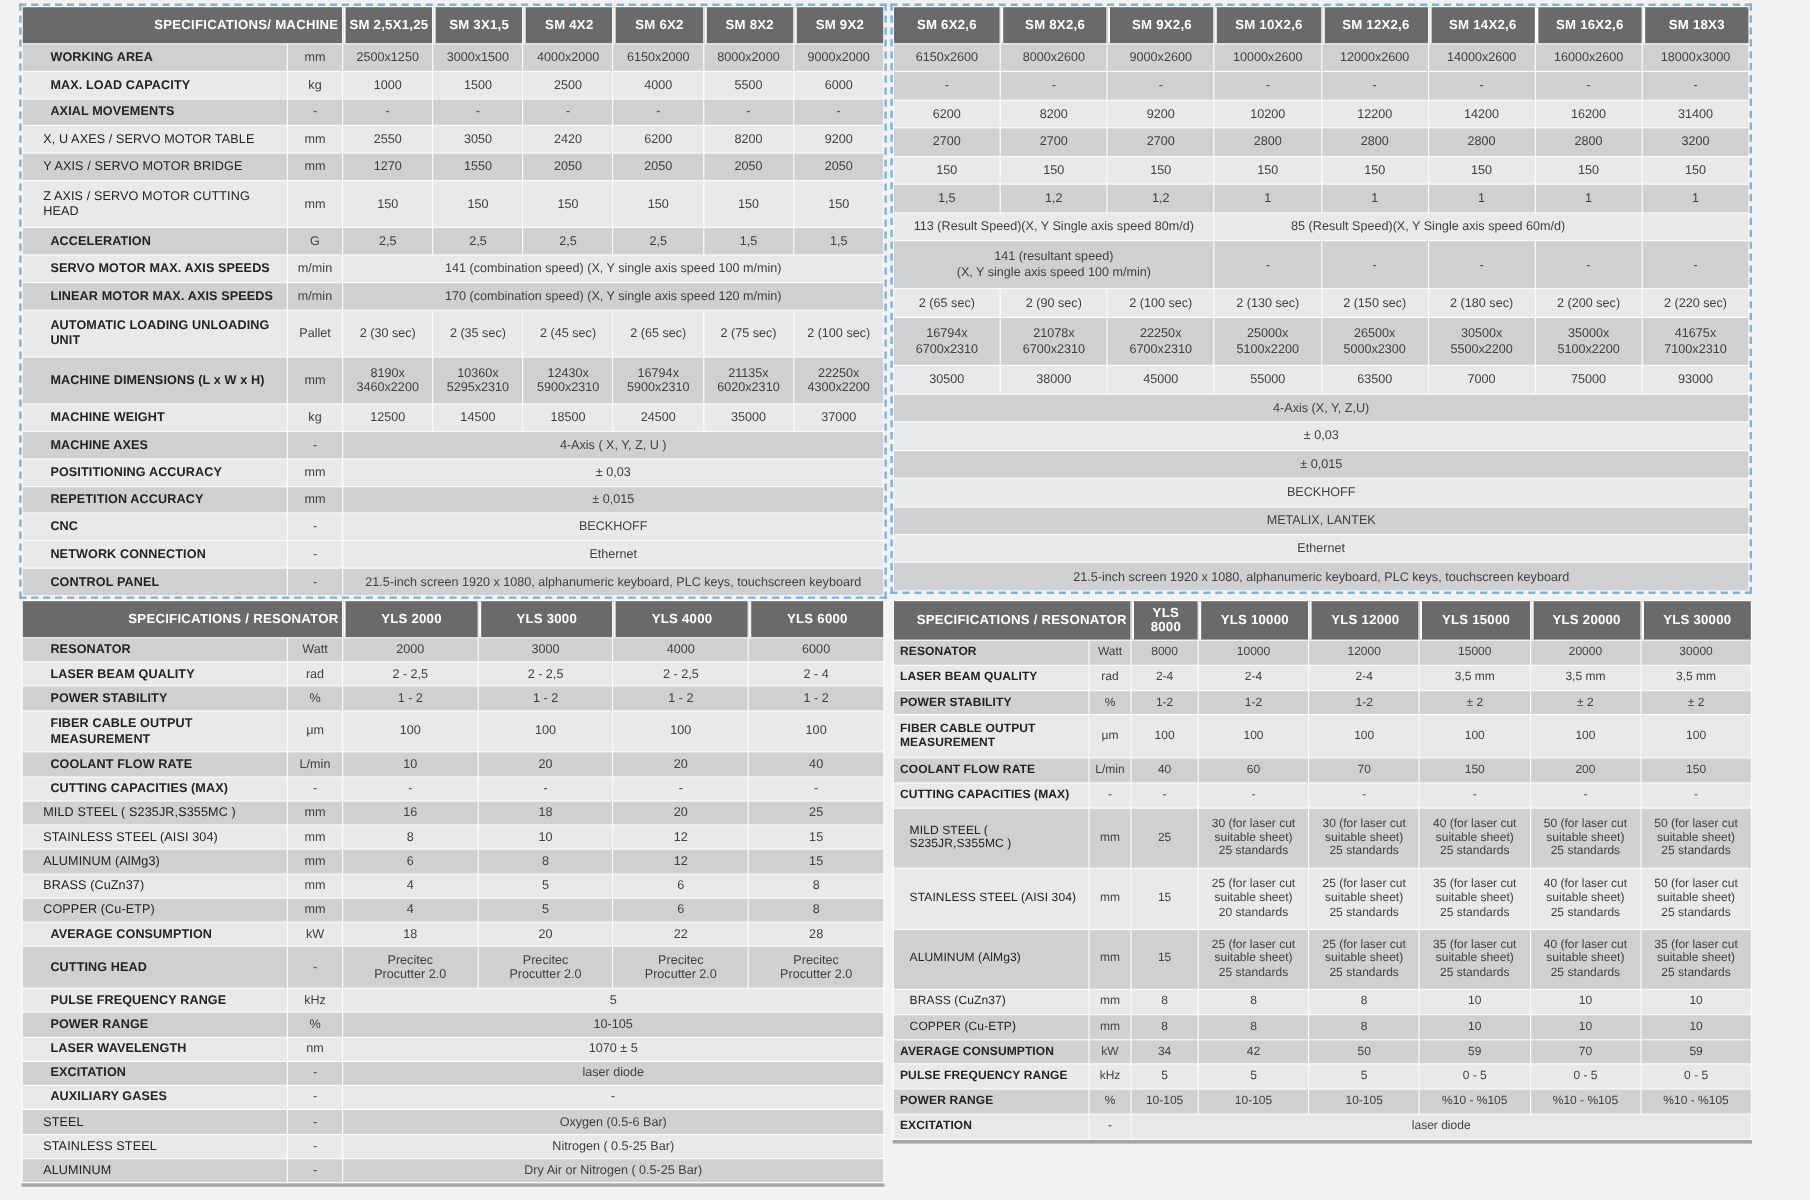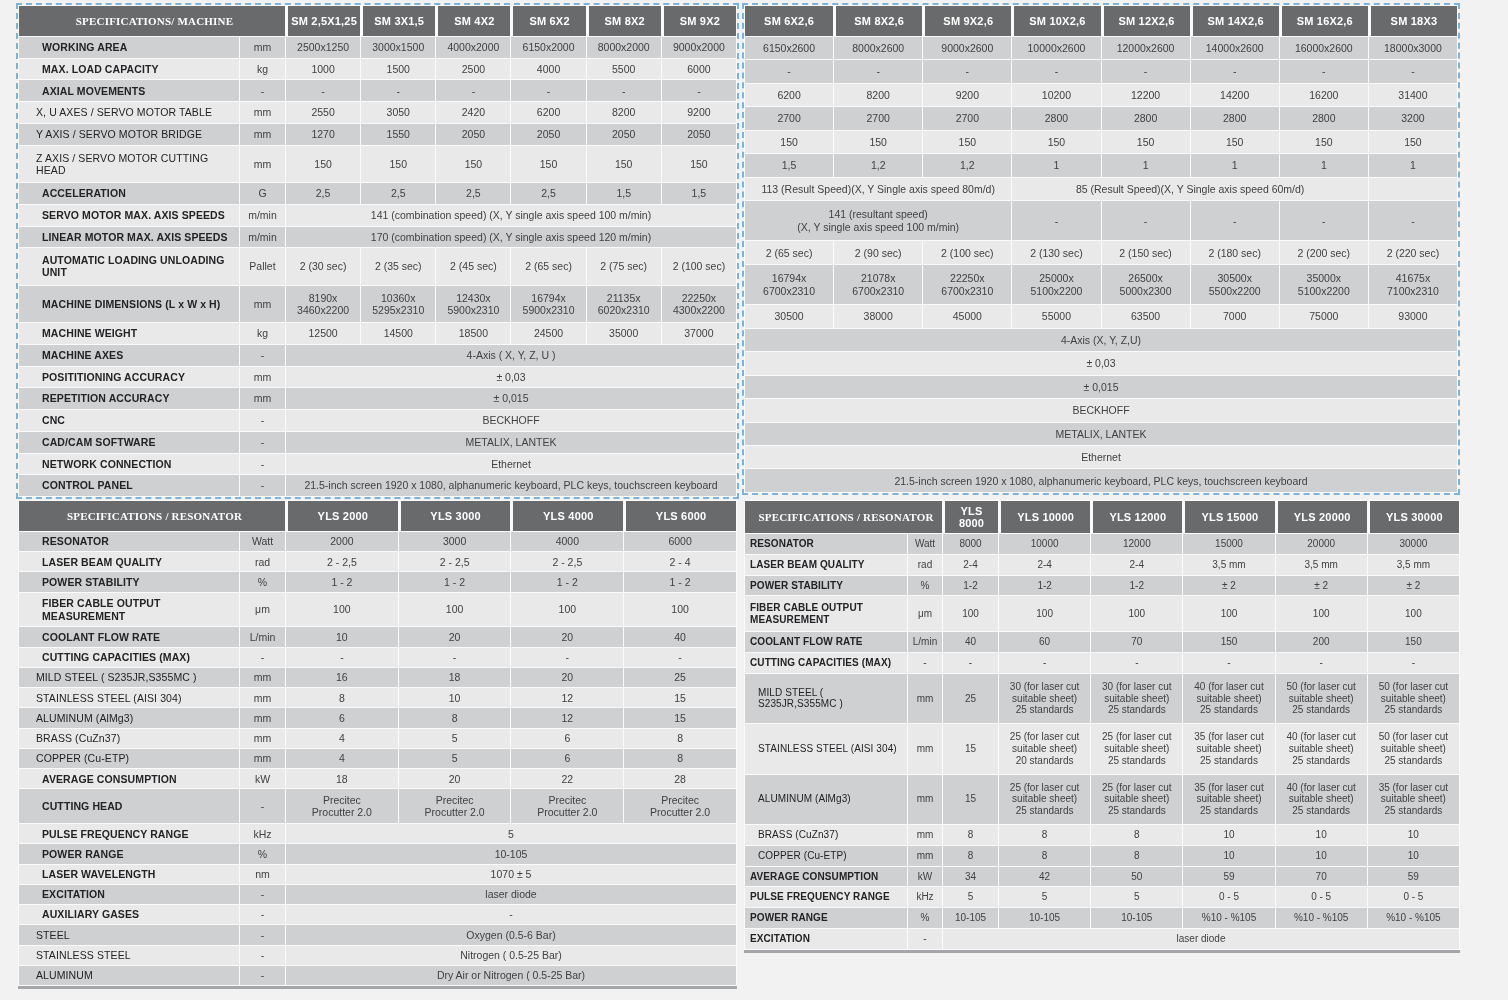--- a/index.html
+++ b/index.html
@@ -28,21 +28,21 @@
     table-layout:fixed;width:100%;height:100%;
     background:var(--gap);
   }
   table.sheet th{
     background:var(--header-bg);color:#ffffff;
     font-size:11px;font-weight:bold;
     padding:4px 3px;height:22px;
     text-align:center;vertical-align:middle;
     letter-spacing:0.2px;
   }
-  table.sheet th.head-label{text-align:center;padding-left:8px;font-family:Liberation Serif, serif;}
+  table.sheet th.head-label{text-align:right;padding-left:8px;}
   table.sheet th.colhead{border-left:2px solid var(--gap);}
   table.sheet td{
     padding:2px 3px;vertical-align:middle;
     font-size:10.5px;color:var(--value-text);
     text-align:center;white-space:pre-line;line-height:1.18;
   }
   table.sheet tr.r-dark td{background:var(--row-dark);}
   table.sheet tr.r-light td{background:var(--row-light);}
   table.sheet td.lbl{
     text-align:left;padding-left:23px;
@@ -221,25 +221,20 @@
         <tr class="r-dark">
           <td class="lbl">REPETITION ACCURACY</td>
           <td class="unit">mm</td>
           <td class="val" colspan="6">± 0,015</td>
         </tr>
         <tr class="r-light">
           <td class="lbl">CNC</td>
           <td class="unit">-</td>
           <td class="val" colspan="6">BECKHOFF</td>
         </tr>
-        <tr class="r-dark">
-          <td class="lbl">CAD/CAM SOFTWARE</td>
-          <td class="unit">-</td>
-          <td class="val" colspan="6">METALIX, LANTEK</td>
-        </tr>
         <tr class="r-light">
           <td class="lbl">NETWORK CONNECTION</td>
           <td class="unit">-</td>
           <td class="val" colspan="6">Ethernet</td>
         </tr>
         <tr class="r-dark">
           <td class="lbl">CONTROL PANEL</td>
           <td class="unit">-</td>
           <td class="val" colspan="6">21.5-inch screen 1920 x 1080, alphanumeric keyboard, PLC keys, touchscreen keyboard</td>
         </tr>

